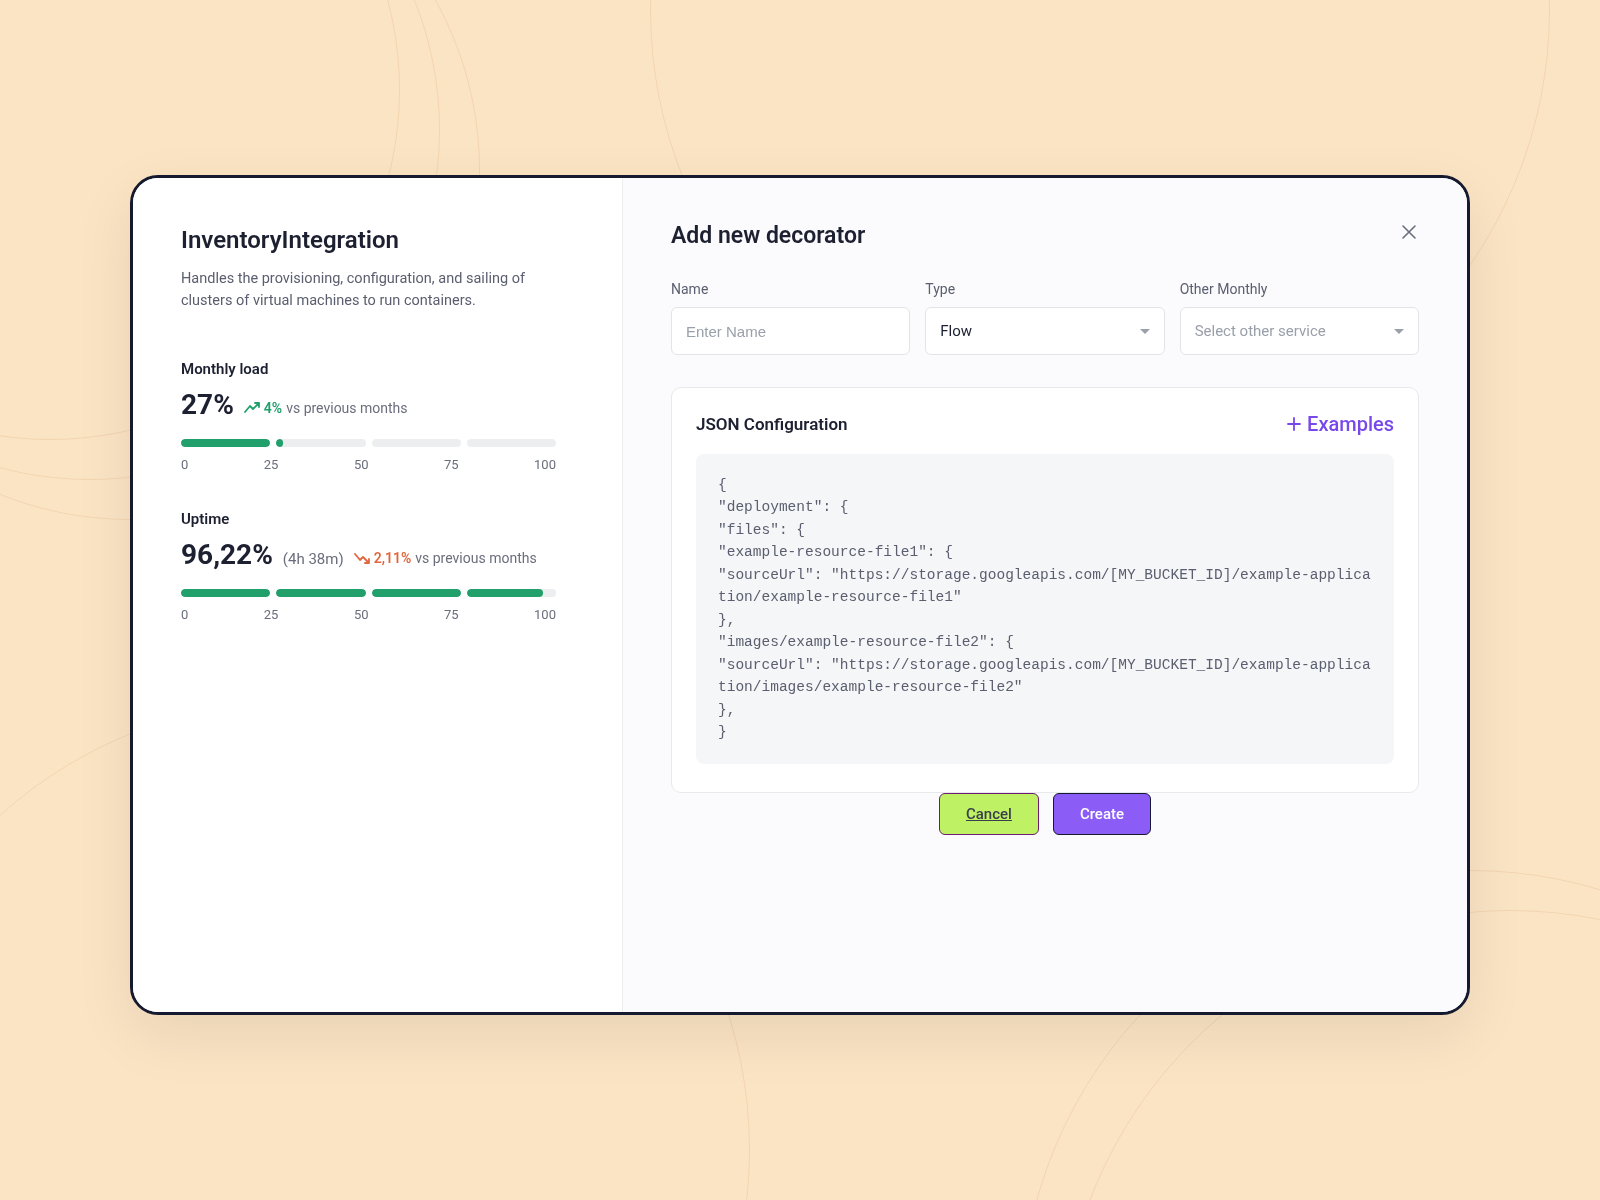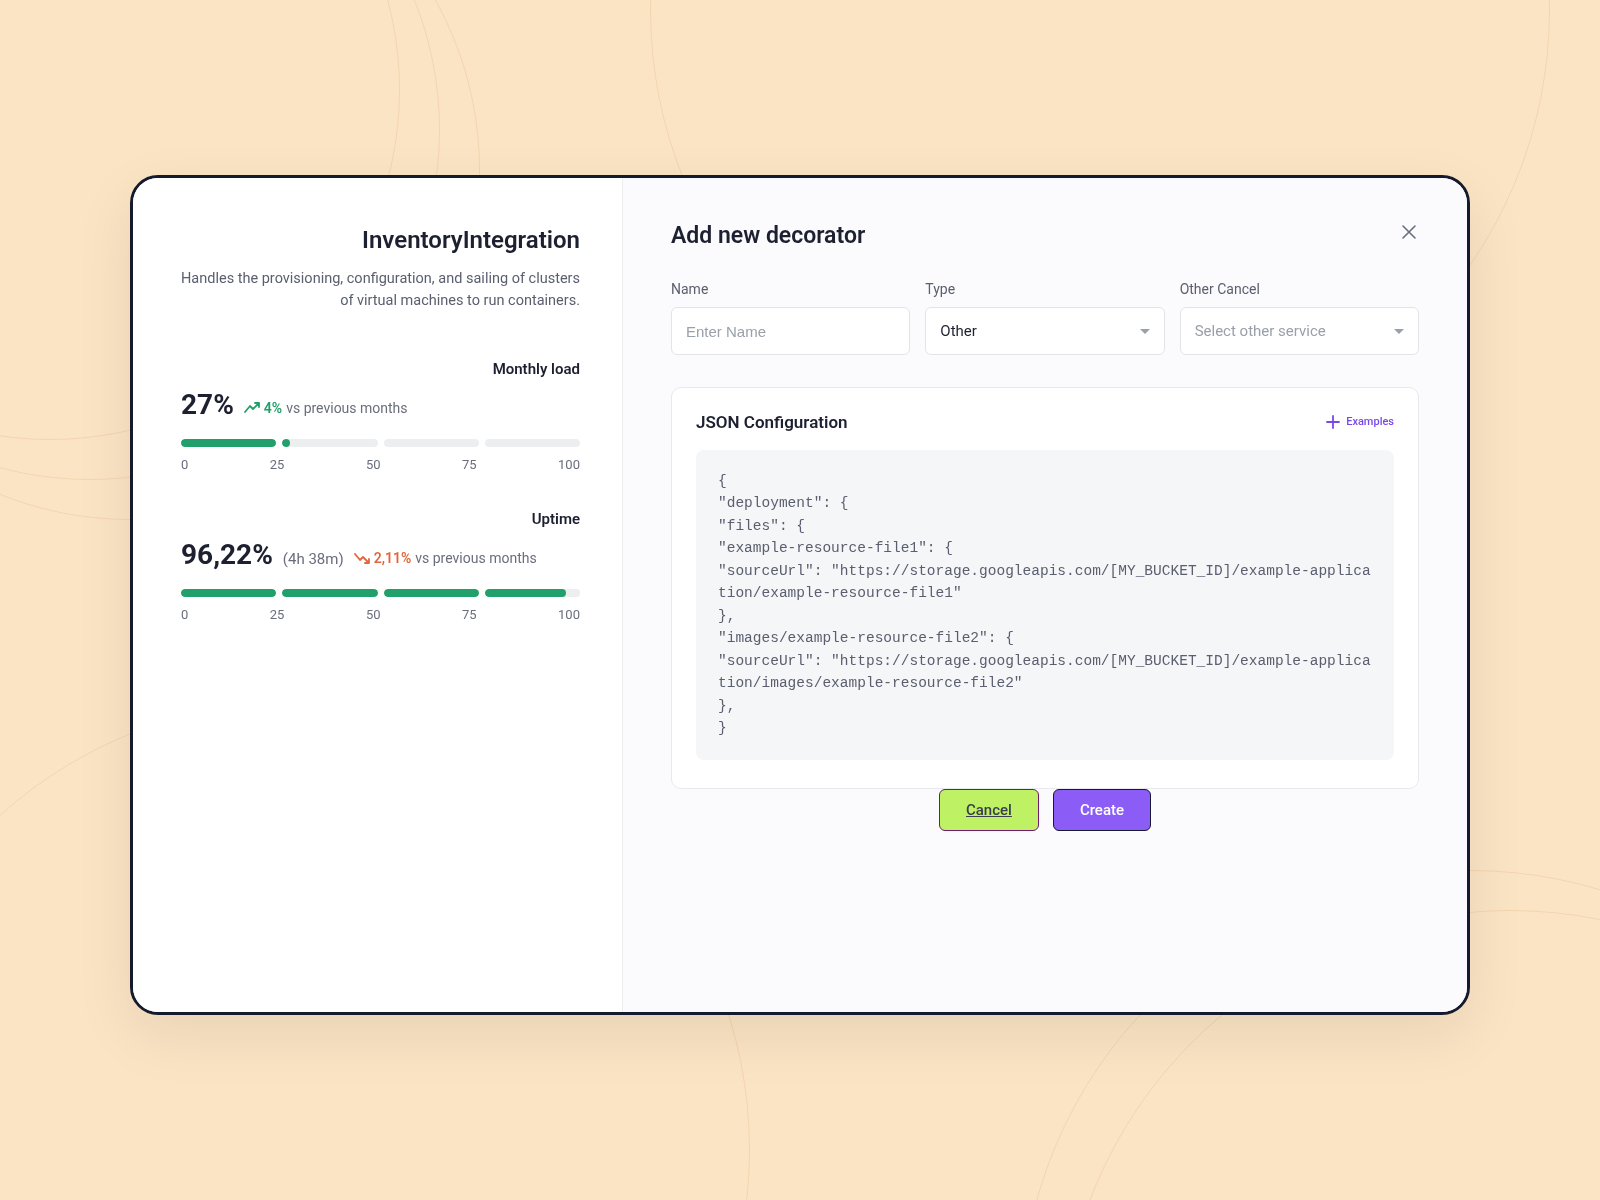--- a/index.html
+++ b/index.html
@@ -24,24 +24,23 @@
     height: 840px;
     background: #fff;
     border: 3px solid #151a2e;
     border-radius: 28px;
     display: flex;
     overflow: hidden;
     box-shadow: 0 20px 60px rgba(0,0,0,0.08);
   }
   .left {
     width: 490px;
-    padding: 48px 42px 40px 48px;
+    padding: 48px 66px 40px 48px;
     background: #fff;
     border-right: 1px solid #eee;
-    text-align: right;
   }
   .right {
     flex: 1;
     padding: 44px 48px 40px 48px;
     background: #fbfbfd;
     position: relative;
   }
   .left-title {
     font-size: 24px;
     font-weight: 600;
@@ -174,24 +173,24 @@
     align-items: center;
     margin-bottom: 18px;
   }
   .card-title {
     font-size: 17px;
     font-weight: 600;
     color: #1d2030;
   }
   .examples-link {
     display: inline-flex;
-    align-items: flex-start;
+    align-items: center;
     gap: 6px;
     color: #7848ea;
-    font-size: 11px;
+    font-size: 20px;
     font-weight: 500;
     cursor: pointer;
   }
   .code-block {
     background: #f5f6f8;
     border-radius: 8px;
     padding: 20px 22px;
     font-family: "SFMono-Regular", Consolas, "Liberation Mono", Menlo, monospace;
     font-size: 14.5px;
     line-height: 1.55;
@@ -321,26 +320,26 @@
     <div class="right-title">Add new decorator</div>
 
     <div class="form-row">
       <div class="form-field">
         <span class="field-label">Name</span>
         <input class="input" placeholder="Enter Name" style="">
       </div>
       <div class="form-field">
         <span class="field-label">Type</span>
         <div class="select">
-          <span class="value">Other</span>
+          <span class="value">Flow</span>
           <span class="caret"></span>
         </div>
       </div>
       <div class="form-field">
-        <span class="field-label">Other Cancel</span>
+        <span class="field-label">Other Monthly</span>
         <div class="select">
           <span class="placeholder">Select other service</span>
           <span class="caret"></span>
         </div>
       </div>
     </div>
 
     <div class="card">
       <div class="card-head">
         <span class="card-title">JSON Configuration</span>

